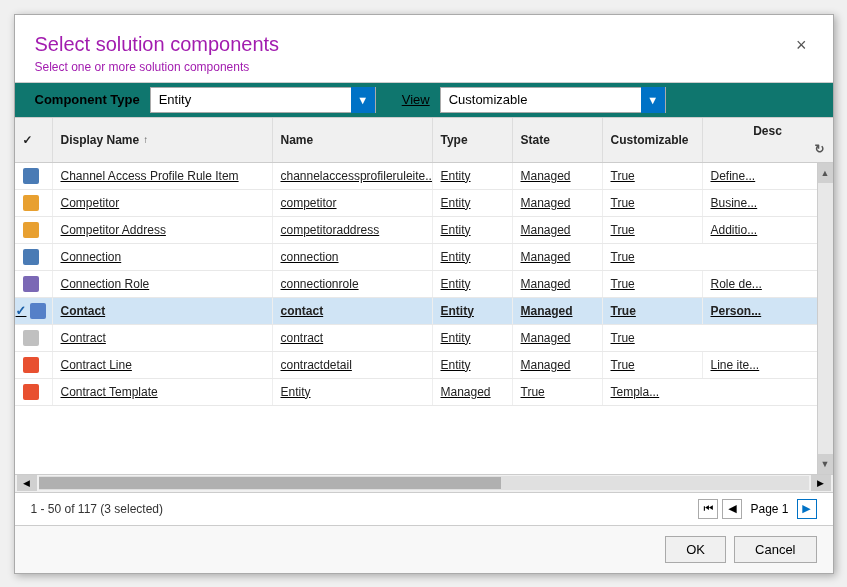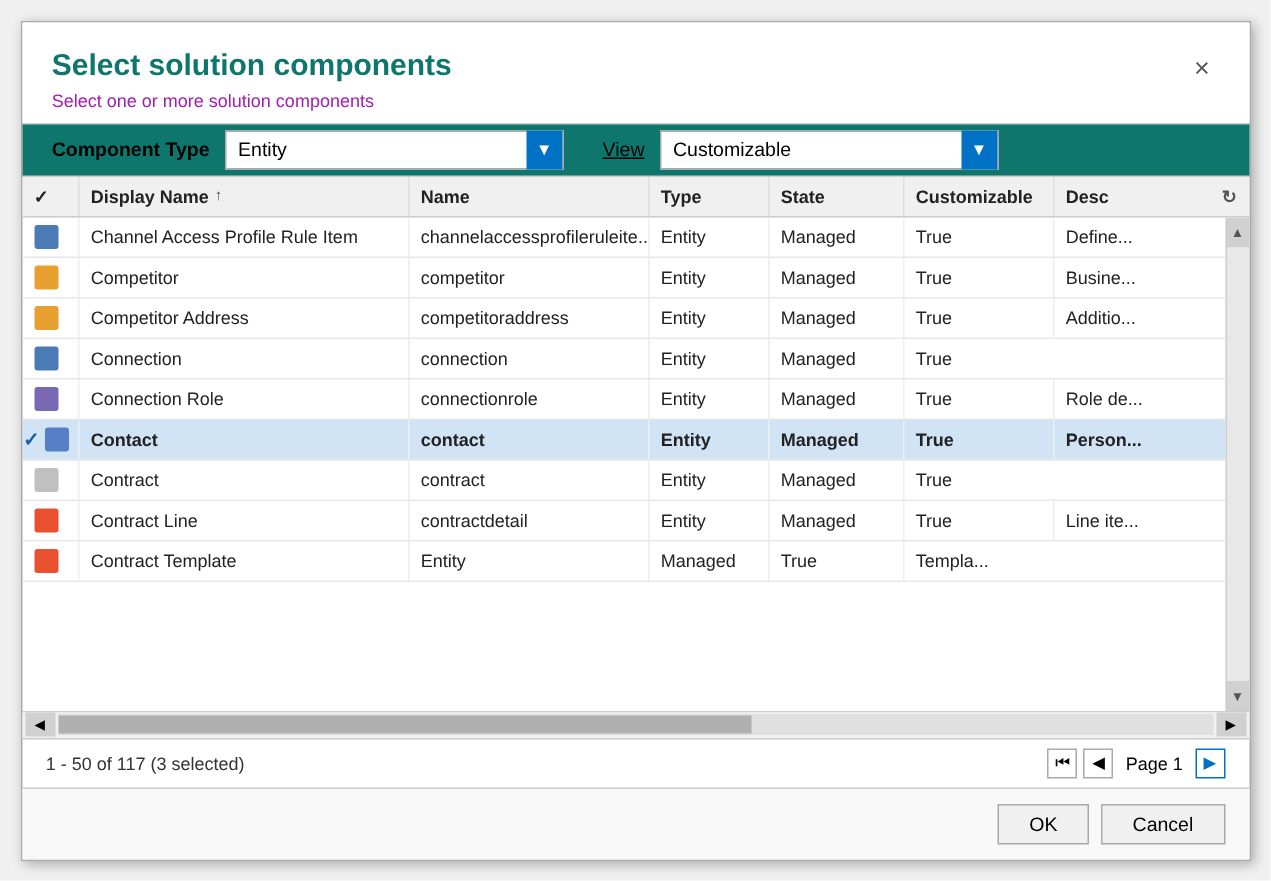--- a/index.html
+++ b/index.html
@@ -25,22 +25,22 @@
     .dialog-header {
       background: #fff;
       padding: 18px 20px 8px 20px;
       border-bottom: none;
       display: flex;
       justify-content: space-between;
       align-items: flex-start;
     }
     .dialog-title {
       font-size: 20px;
-      font-weight: 700;
-      color: #0f766e;
+      font-weight: 400;
+      color: #a21caf;
     }
     .dialog-subtitle {
       font-size: 12px;
       color: #a21caf;
       margin-top: 4px;
     }
     .close-btn {
       background: none;
       border: none;
       font-size: 18px;
@@ -106,21 +106,21 @@
     .th {
       padding: 6px 8px;
       font-size: 12px;
       font-weight: bold;
       color: #222;
       border-right: 1px solid #ddd;
       display: flex;
       align-items: center;
       gap: 4px;
     }
-    .th:last-child { border-right: none; }
+    .th:last-child { border-right: none; flex-direction: column; }
     .sort-icon { color: #555; font-size: 10px; }
     .table-row {
       display: grid;
       grid-template-columns: 38px 220px 160px 80px 90px 100px 1fr;
       border-bottom: 1px solid #e8e8e8;
     }
     .table-row.selected { background: #d0e4f5; }
     .td {
       padding: 5px 8px;
       font-size: 12px;
@@ -178,20 +178,21 @@
       background: #e8e8e8;
     }
     .content-with-scroll {
       display: flex;
       flex: 1;
       overflow: hidden;
     }
     .table-scroll-area {
       flex: 1;
       overflow: hidden;
+      text-decoration: underline;
     }
     .bottom-bar {
       display: flex;
       flex-direction: column;
       border-top: 1px solid #ccc;
     }
     .horizontal-scroll {
       height: 18px;
       background: #f0f0f0;
       display: flex;

